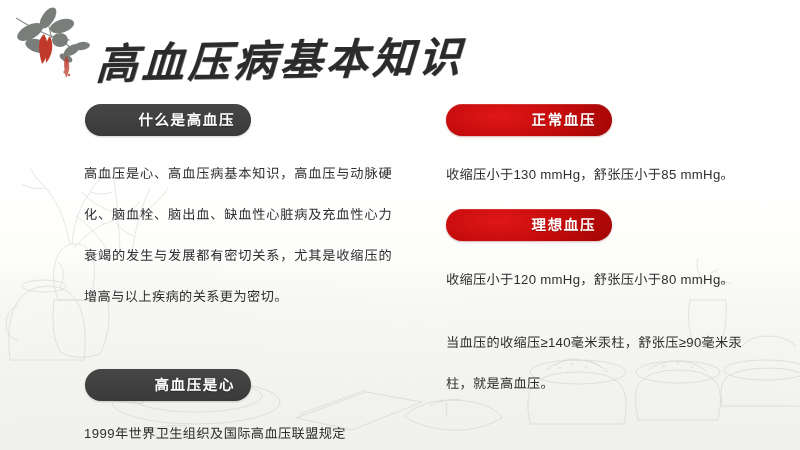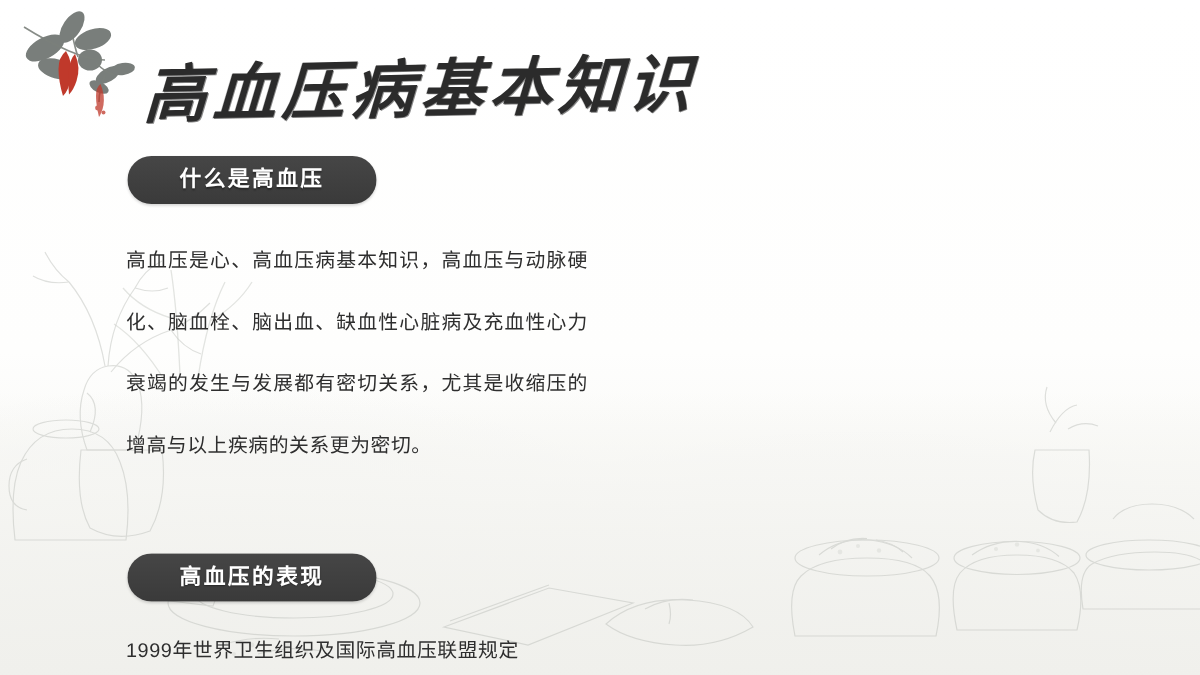--- a/index.html
+++ b/index.html
@@ -90,21 +90,21 @@
   .col-left  { left: 84px;  width: 308px; }
   .col-right { left: 446px; width: 320px; }
 
   
   .pill {
     display: inline-block;
     box-sizing: border-box;
     height: 32px;
     line-height: 32px;
     border-radius: 16px;
-    text-align: center;
+    text-align: right;
     color: #ffffff;
     font-size: 14.5px;
     font-weight: 700;
     letter-spacing: 1.6px;
     padding: 0 16px;
     white-space: nowrap;
   }
   .pill-dark {
     min-width: 166px;
     background: #3f3f3f;
@@ -275,21 +275,41 @@
   <div class="col col-left">
 
     <div class="pill pill-dark pill-gap-left">什么是高血压</div>
 
     <div class="block-sp-1"></div>
 
     <p class="para">高血压是心、高血压病基本知识，高血压与动脉硬化、脑血栓、脑出血、缺血性心脏病及充血性心力衰竭的发生与发展都有密切关系，尤其是收缩压的增高与以上疾病的关系更为密切。</p>
 
     <div class="block-sp-3"></div>
 
-    <div class="pill pill-dark pill-gap-left">高血压的表现</div>
+    <div class="pill pill-dark pill-gap-left">高血压是心</div>
 
     <div class="block-sp-4"></div>
 
     <p class="para">1999年世界卫生组织及国际高血压联盟规定</p>
   </div>
 
+  <div class="col col-right">
+
+    <div class="pill pill-red">正常血压</div>
+
+    <div class="block-sp-5"></div>
+
+    <p class="para-right">收缩压小于130 mmHg，舒张压小于85 mmHg。</p>
+
+    <div class="block-sp-6"></div>
+
+    <div class="pill pill-red">理想血压</div>
+
+    <div class="block-sp-5"></div>
+
+    <p class="para-right">收缩压小于120 mmHg，舒张压小于80 mmHg。</p>
+
+    <div class="block-sp-2"></div>
+
+    <p class="para-right-wrap">当血压的收缩压≥140毫米汞柱，舒张压≥90毫米汞柱，就是高血压。</p>
+  </div>
 
 </div>
 
 </body></html>

